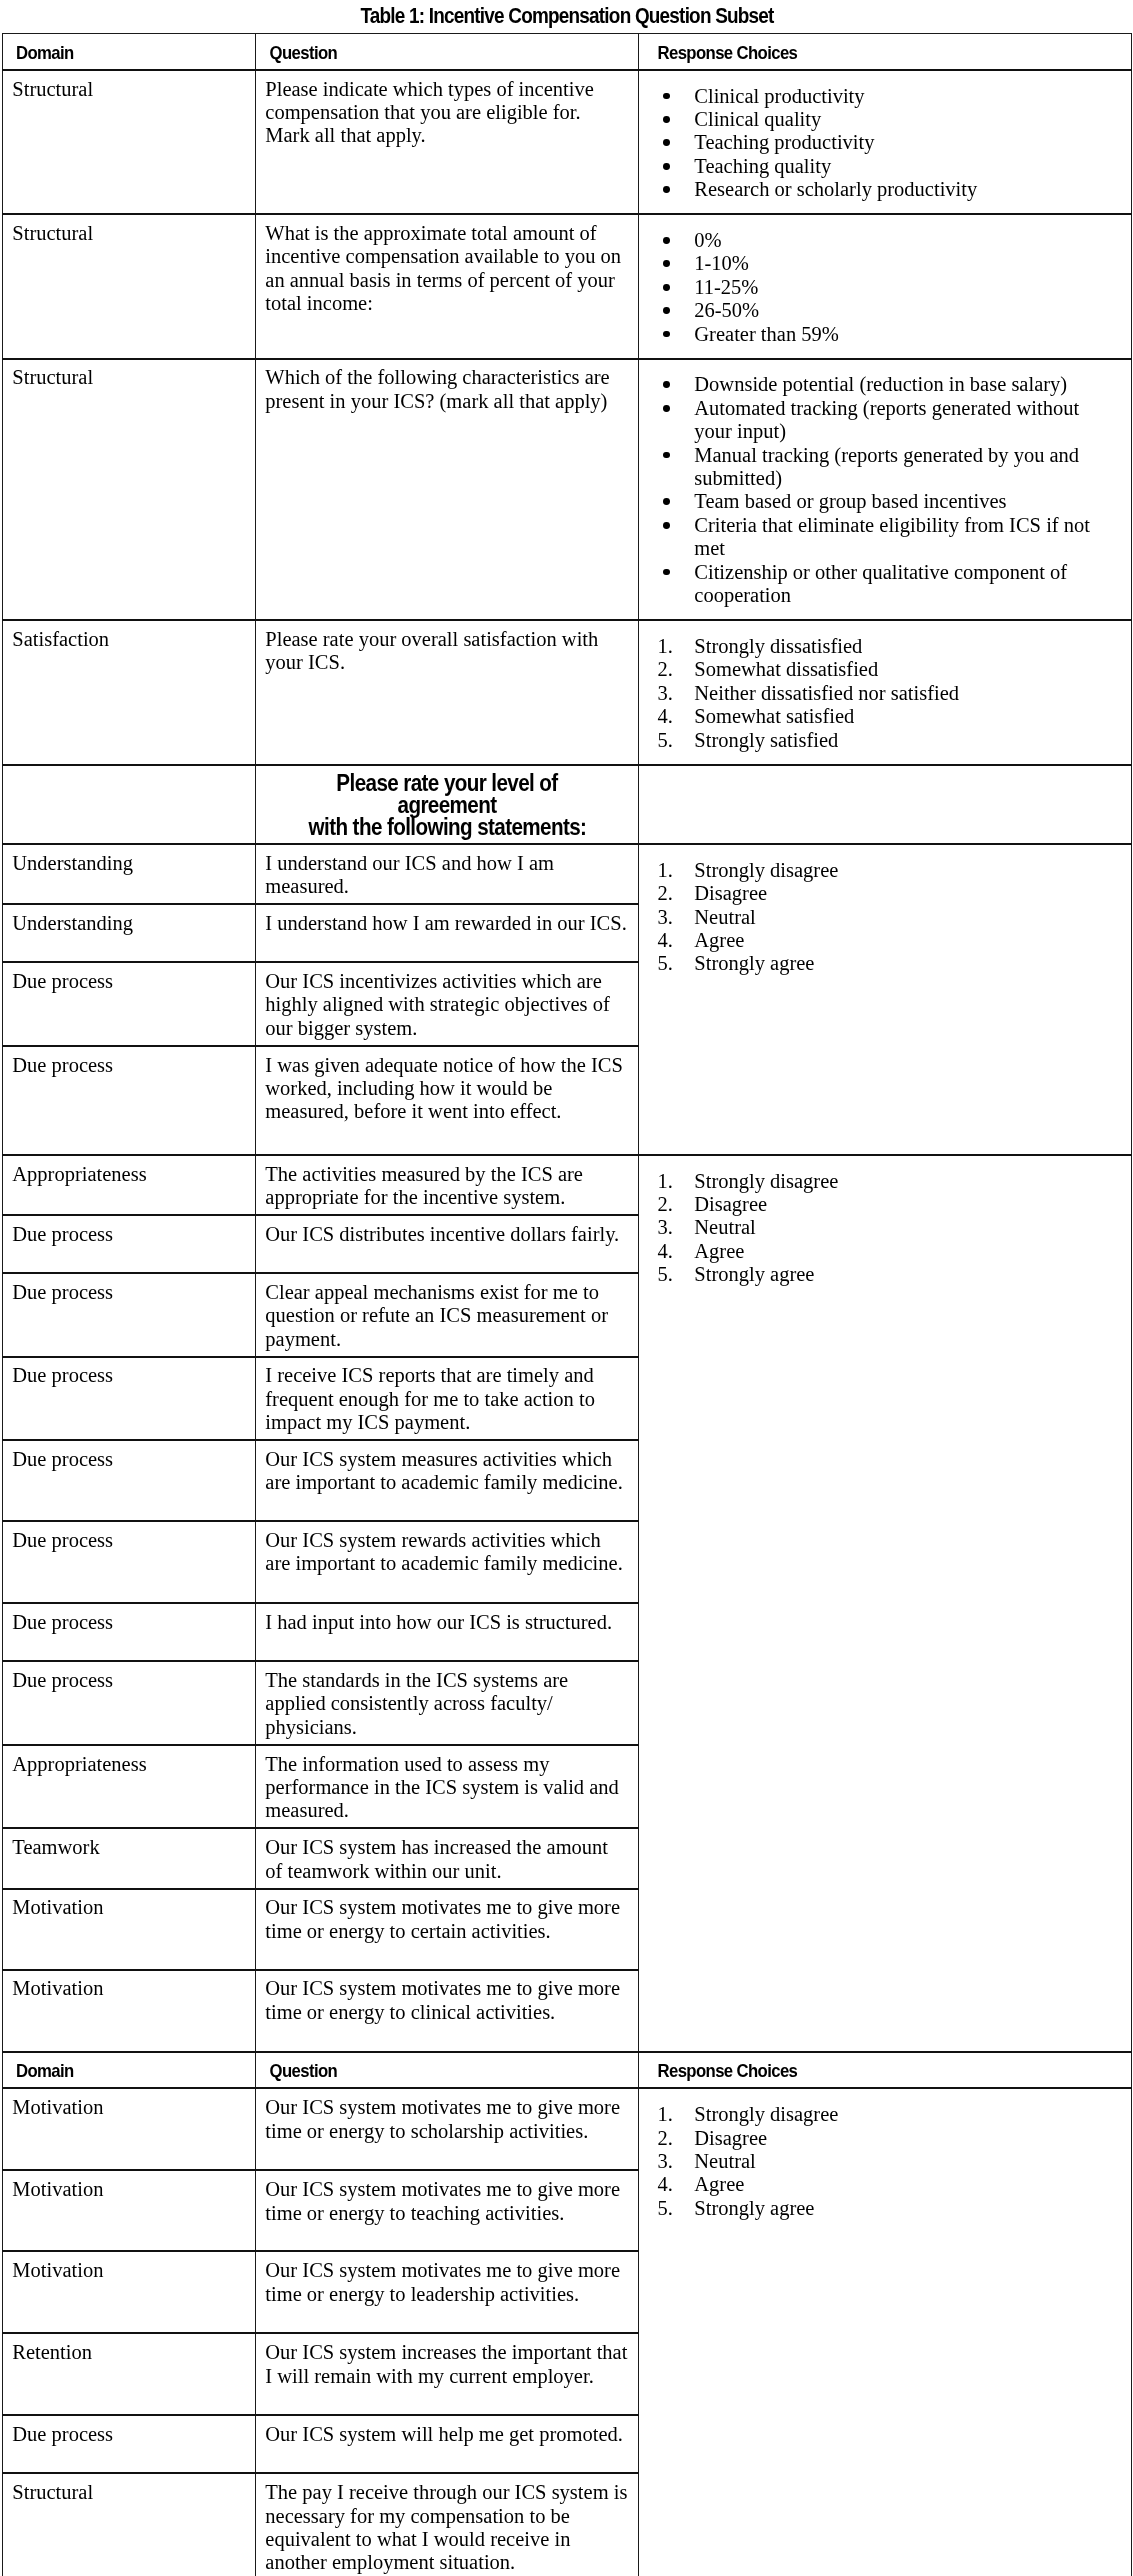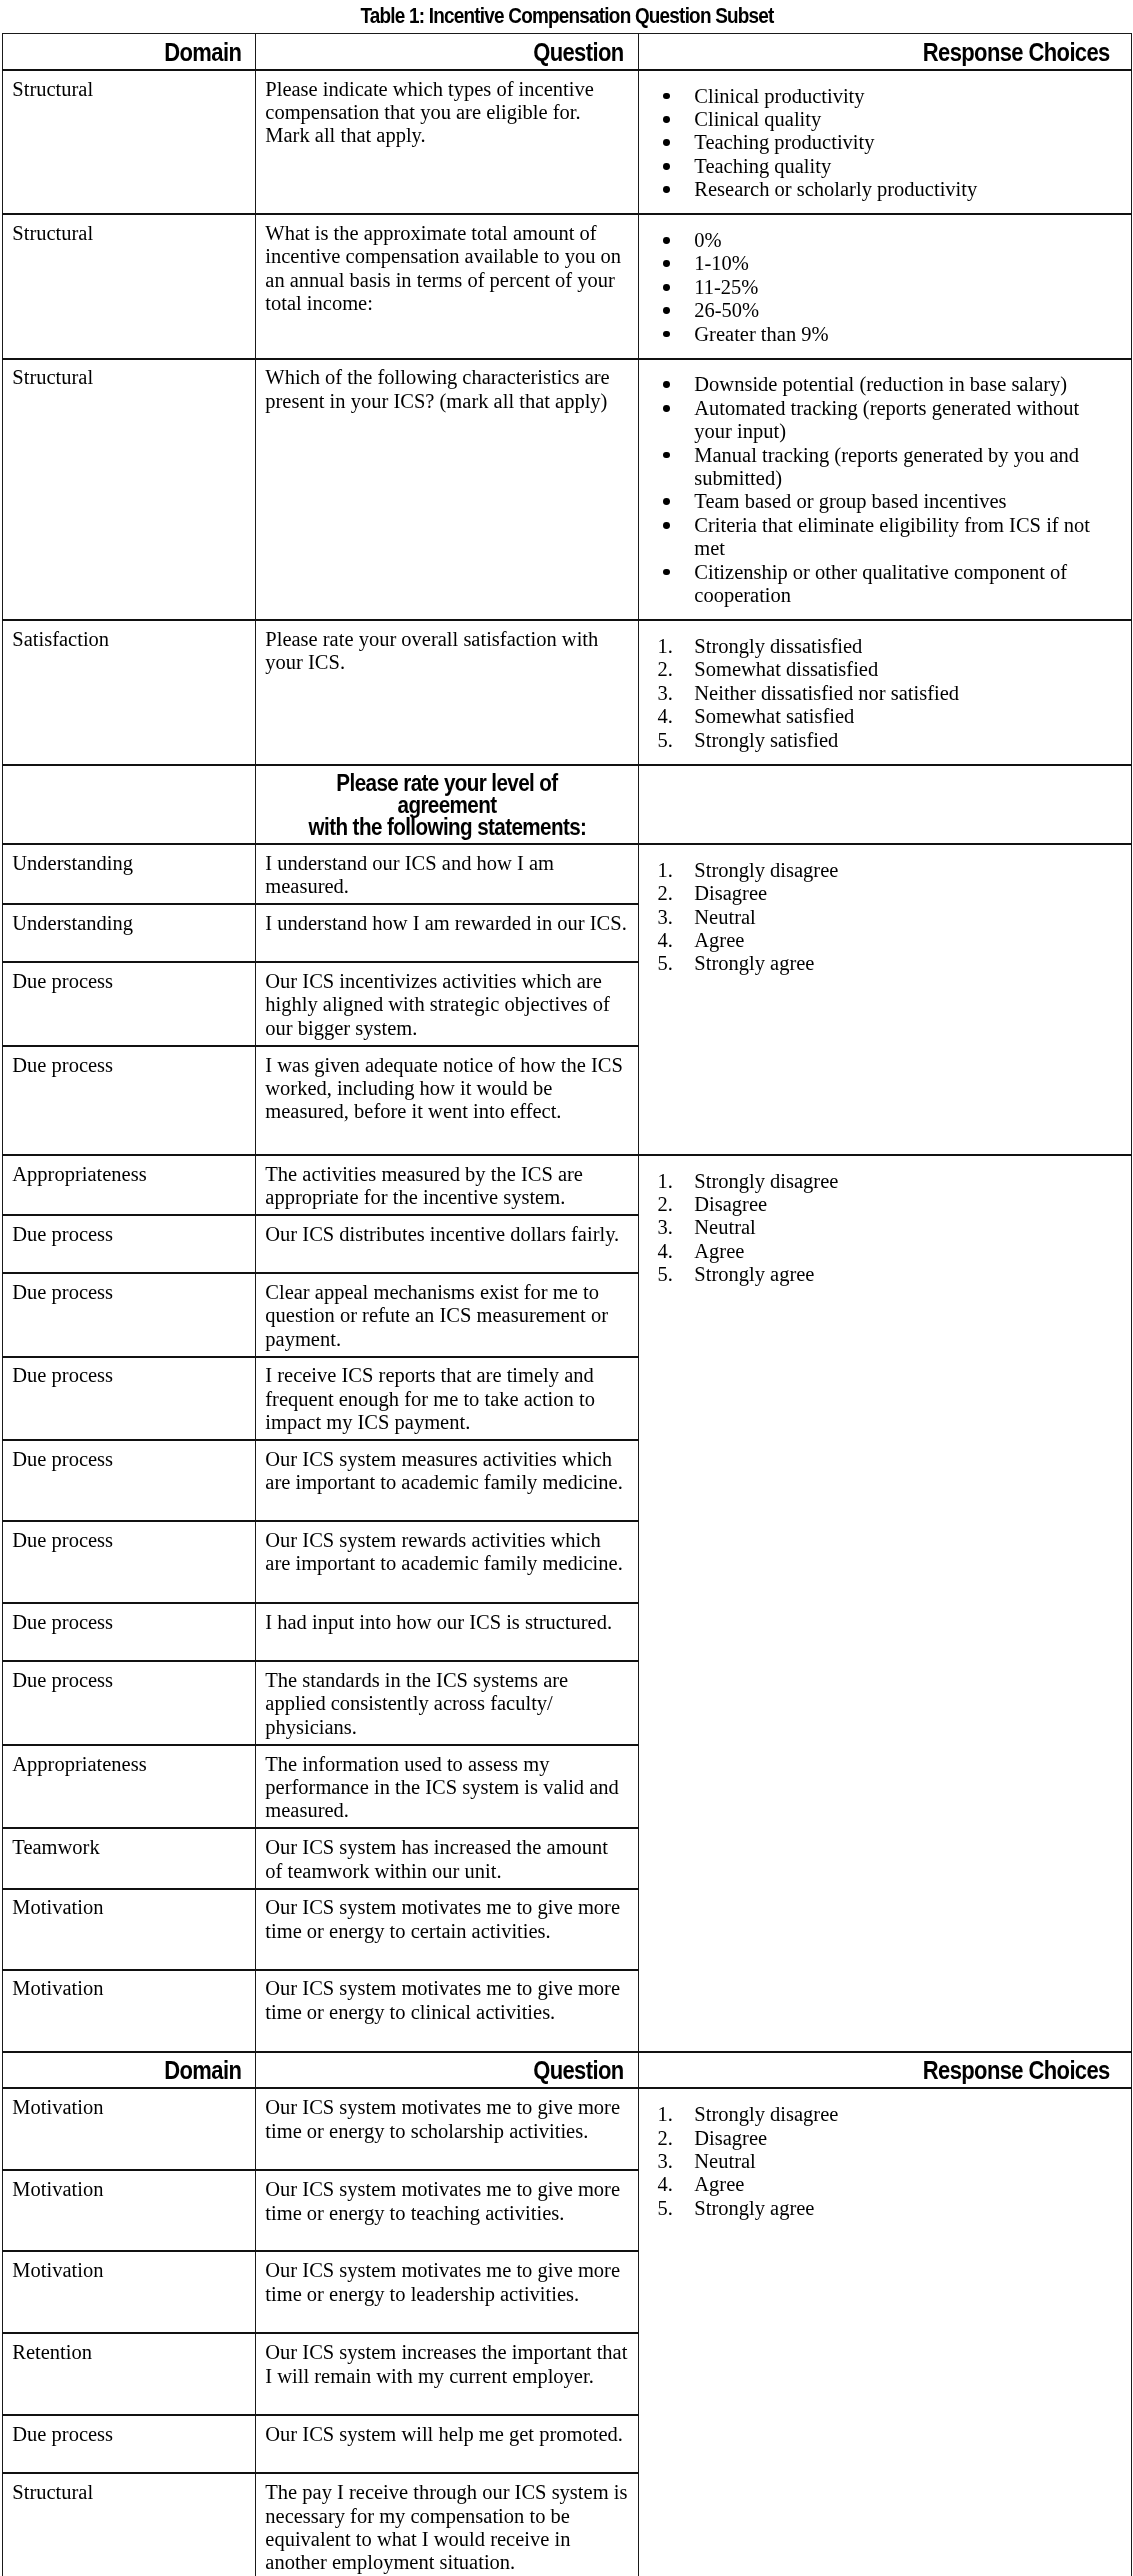--- a/index.html
+++ b/index.html
@@ -17,22 +17,22 @@
   }
   table.t col.c1 { width: 253px; }
   table.t col.c2 { width: 383px; }
   table.t col.c3 { width: 493px; }
   table.t td, table.t th {
     border: 1.4px solid #1a1a1a; vertical-align: top; padding: 6.8px 9px 4.6px 9px;
     box-sizing: border-box; overflow: hidden;
   }
   table.t tr.thick-top > td, table.t tr.thick-top > th { border-top: 2.3px solid #111; }
   th.hd {
-    font-family: "Liberation Sans", sans-serif; font-weight: bold; font-size: 25px;
-    letter-spacing: -0.7px; vertical-align: middle; text-align: right; padding: 0;
+    font-family: "Liberation Sans", sans-serif; font-weight: bold; font-size: 19px;
+    letter-spacing: -0.7px; vertical-align: middle; text-align: left; padding: 0;
   }
   .hd span { display: inline-block; transform: scaleX(0.88); }
   td.instr {
     font-family: "Liberation Sans", sans-serif; font-weight: bold; font-size: 24px;
     line-height: 22px; text-align: center; vertical-align: middle; padding: 2.3px 4.6px;
     letter-spacing: -0.7px;
   }
   td.instr span { display: inline-block; transform: scaleX(0.86); }
   td.q { padding-left: 9px; padding-right: 5.7px; }
   td.d { padding-left: 10.3px; }
@@ -79,21 +79,21 @@
       </tr>
       <tr class="thick-top" style="height: 128px;">
         <td class="d">Structural</td>
         <td class="q">What is the approximate total amount of incentive compensation available to you on an annual basis in terms of percent of your total income:</td>
         <td class="resp">
           <ul class="bl">
             <li><span class="bullet"></span><span>0%</span></li>
             <li><span class="bullet"></span><span>1-10%</span></li>
             <li><span class="bullet"></span><span>11-25%</span></li>
             <li><span class="bullet"></span><span>26-50%</span></li>
-            <li><span class="bullet"></span><span>Greater than 9%</span></li>
+            <li><span class="bullet"></span><span>Greater than 59%</span></li>
           </ul>
         </td>
       </tr>
       <tr class="thick-top" style="height: 248px;">
         <td class="d">Structural</td>
         <td class="q">Which of the following characteristics are present in your ICS? (mark all that apply)</td>
         <td class="resp">
           <ul class="bl">
             <li><span class="bullet"></span><span>Downside potential (reduction in base salary)</span></li>
             <li><span class="bullet"></span><span>Automated tracking (reports generated without your input)</span></li>

